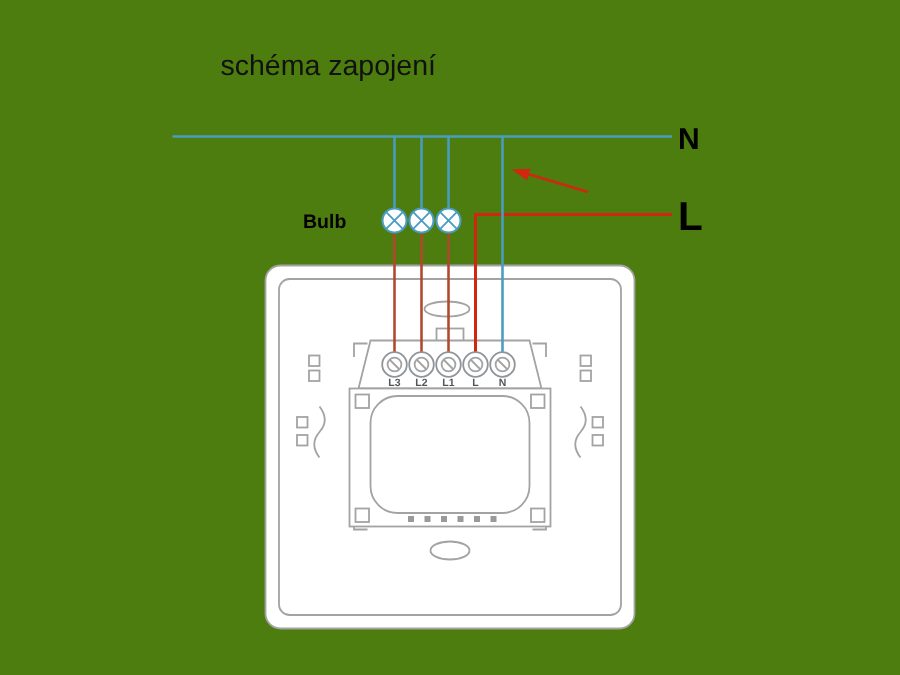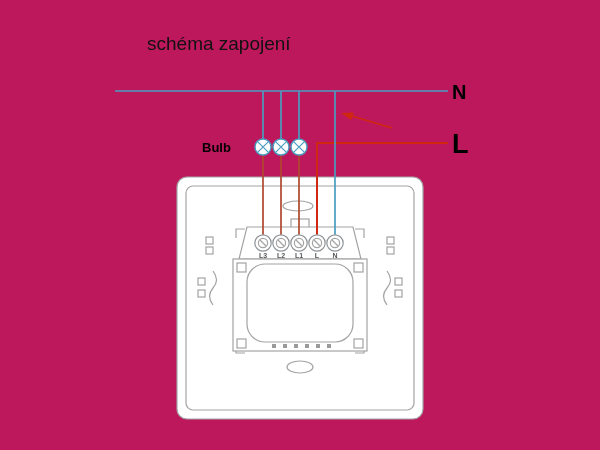--- a/index.html
+++ b/index.html
@@ -4,21 +4,21 @@
 <style>
   :root{
     --wire-blue:#4a9cc0;
     --wire-red:#b0482e;
     --live-red:#d02810;
     --outline:#a3a3a3;
     --ink:#111111;
   }
   html,body{margin:0;padding:0;background:#ffffff;}
   .canvas{
-    width:600px;height:450px;position:relative;background:#be185d;
+    width:600px;height:450px;position:relative;background:#4d7c0f;
     font-family:"Liberation Sans",sans-serif;overflow:hidden;
   }
   svg{display:block;}
   svg text{font-family:"Liberation Sans",sans-serif;}
   .title{font-size:19px;fill:var(--ink);}
   .big-label{font-weight:bold;fill:#000000;}
   .n-size{font-size:20px;}
   .l-size{font-size:27px;}
   .bulb-size{font-size:13px;}
   .tlabel{font-size:7px;fill:#555555;font-weight:bold;}

